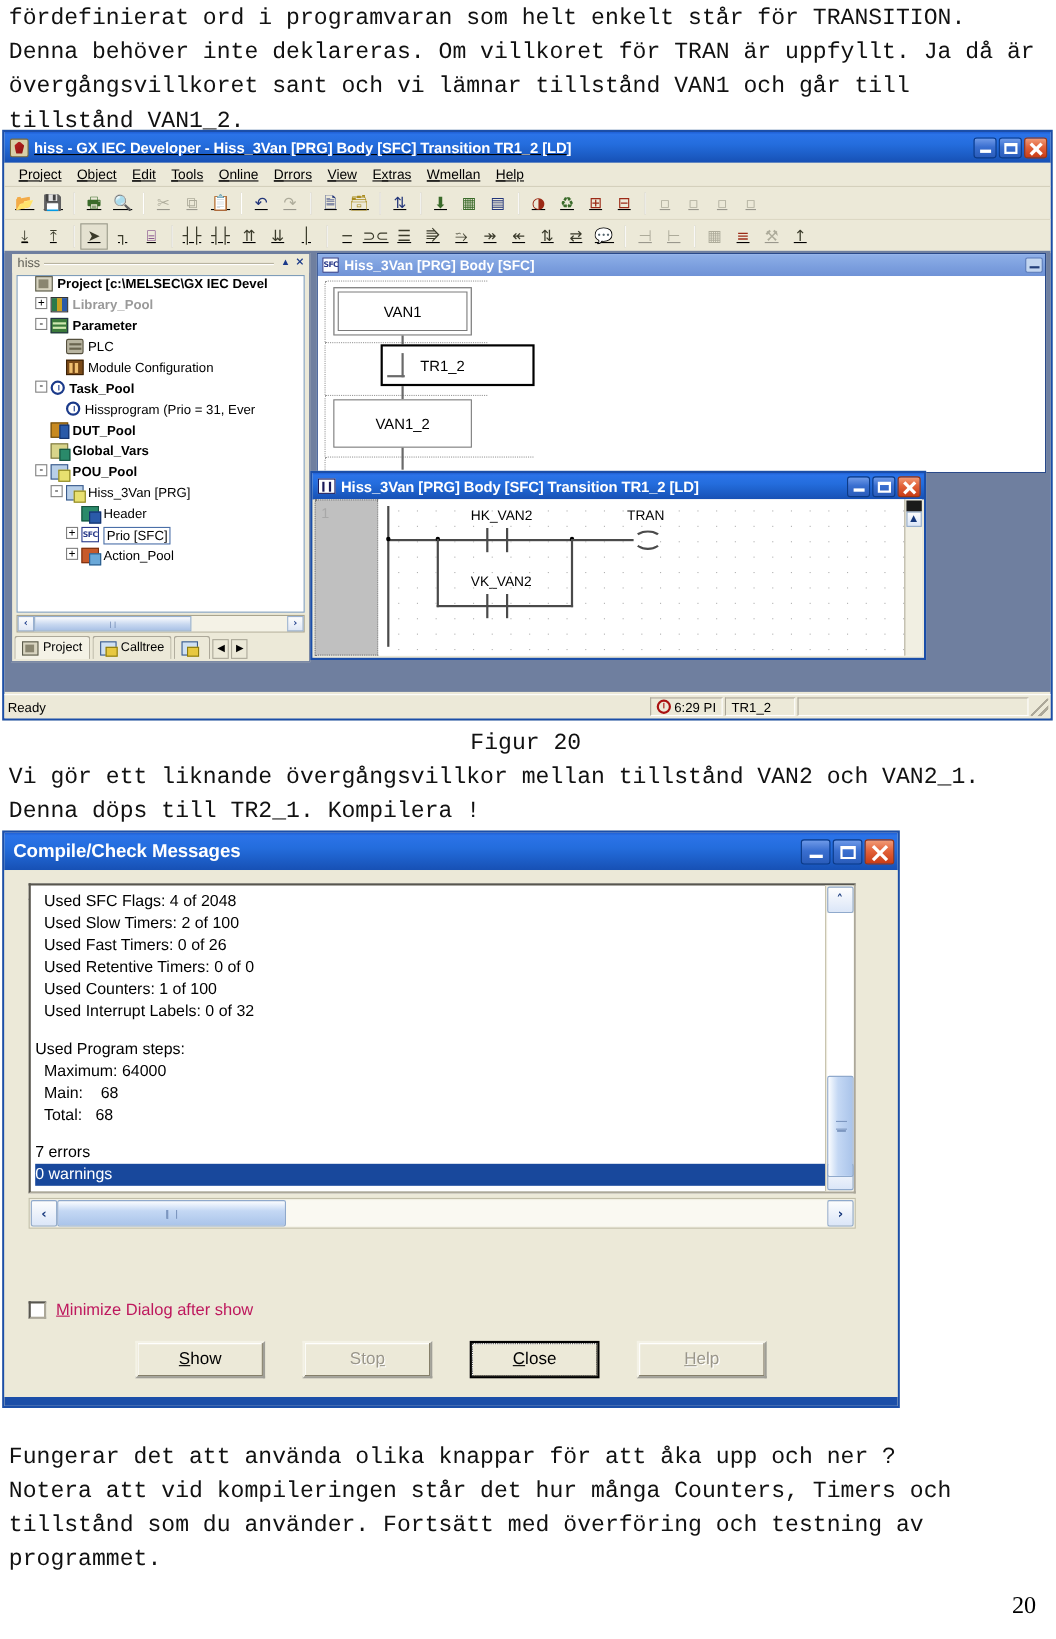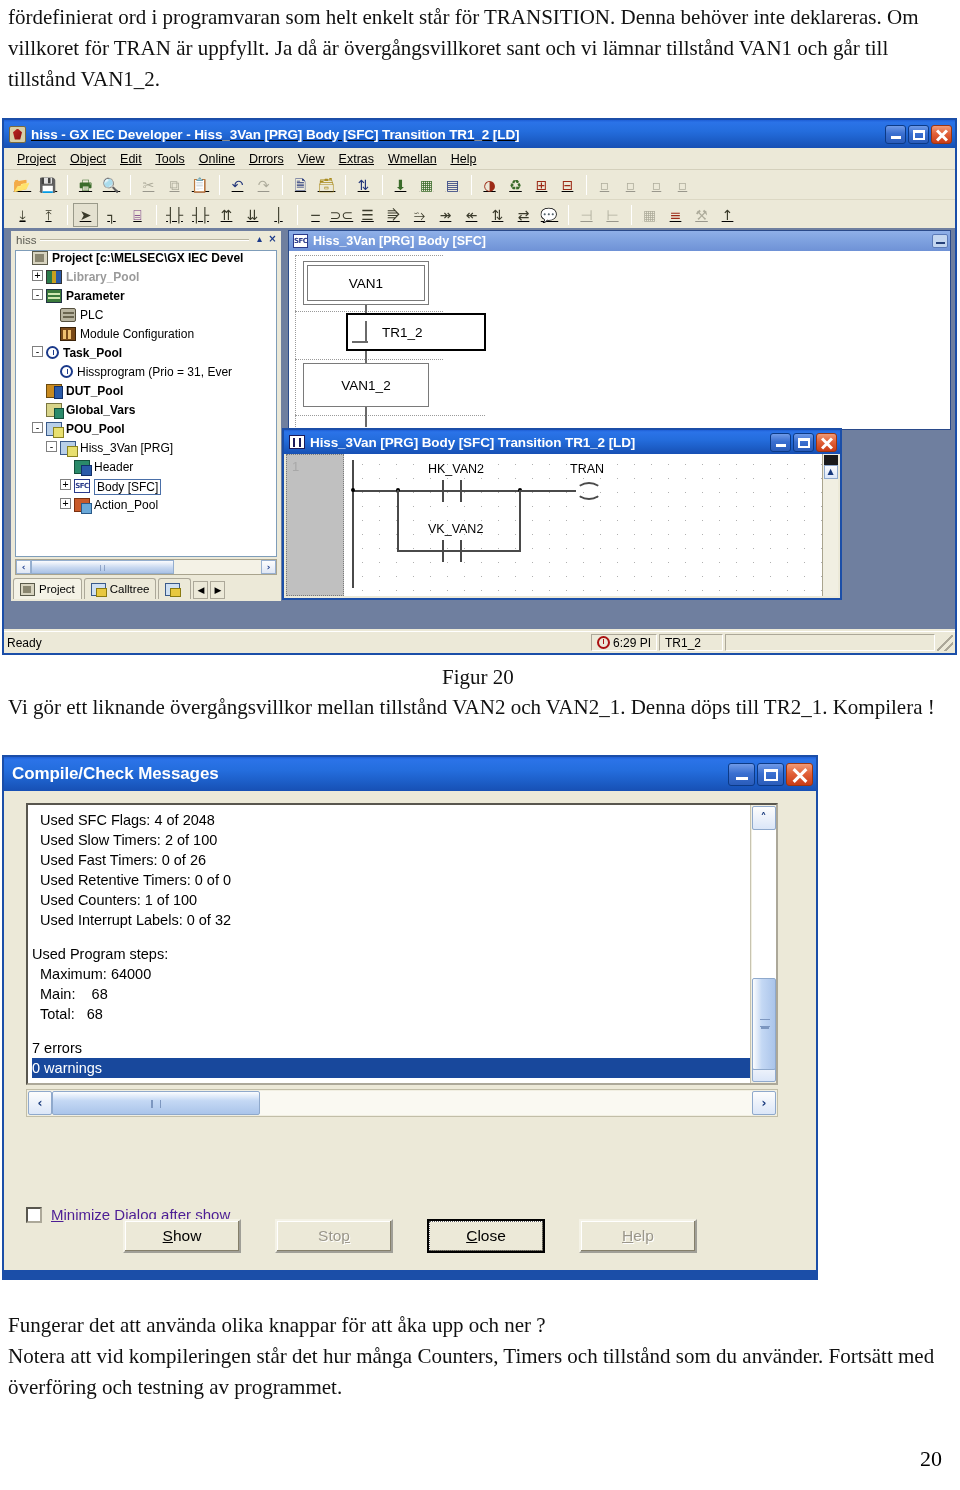--- a/index.html
+++ b/index.html
@@ -5,21 +5,21 @@
   * { box-sizing: border-box; }
   html, body { margin:0; padding:0; }
   body {
     width:960px; height:1490px; background:#ffffff;
     font-family:"Liberation Serif", serif; color:#000;
     position:relative; overflow:hidden;
   }
 
   
   .prose {
-    font-family:Liberation Serif, serif;
+    font-family:Liberation Mono, monospace;
     font-size:21px; line-height:31px; color:#111;
     padding:0 8px;
   }
   .prose p { margin:0; }
   #top-text { position:absolute; left:0; top:2px; width:956px; }
   .fig-caption { text-align:center; font-size:21px; line-height:30px; }
 
   
   .xp-win { position:absolute; background:#ece9d8;text-decoration:underline; }
   .titlebar {
@@ -378,21 +378,21 @@
     position:absolute; left:0; top:0; width:208px; height:24px;
     background:linear-gradient(to bottom,#fbfdff,#c4d8f4 40%,#aac4ea);
     border:1px solid #8fa9cc; border-radius:2px;
   }
   .hsb-thumb .grip { position:absolute; left:50%; top:8px; transform:translateX(-50%);
     width:10px; height:8px; border-left:1px solid #7d97c0; border-right:1px solid #7d97c0;
     box-shadow:inset 3px 0 0 -2px #7d97c0; }
 
   #minimize-row {
     position:absolute; left:22px; top:425px; display:flex; align-items:center; gap:9px;
-    font-family:"Liberation Sans", sans-serif; font-size:15px; color:#4c1d95;margin-top:24px;
+    font-family:"Liberation Sans", sans-serif; font-size:15px; color:#be185d;
   }
   .chk { width:16px; height:16px; background:#fff; border:2px inset #aca899; flex:0 0 auto; }
   #minimize-row .u { text-decoration:underline; }
 
   #dlg-buttons {
     position:absolute; left:0; right:0; top:462px;
     display:flex; justify-content:center; gap:34px;
   }
   .dlg-btn {
     width:118px; height:34px;
@@ -710,21 +710,21 @@
             <span class="tspace"></span>
             <span class="ticon ic-head"></span>
             <span class="tlabel ">Header</span>
           </div>
           <div class="tnode">
             <span class="tdash"></span>
             <span class="tdash"></span>
             <span class="tdash"></span>
             <span class="tbox">+</span>
             <span class="ticon ic-sfc">SFC</span>
-            <span class="tlabel boxed">Body [SFC]</span>
+            <span class="tlabel boxed">Prio [SFC]</span>
           </div>
           <div class="tnode">
             <span class="tdash"></span>
             <span class="tdash"></span>
             <span class="tdash"></span>
             <span class="tbox">+</span>
             <span class="ticon ic-act"></span>
             <span class="tlabel ">Action_Pool</span>
           </div>
         </div>

